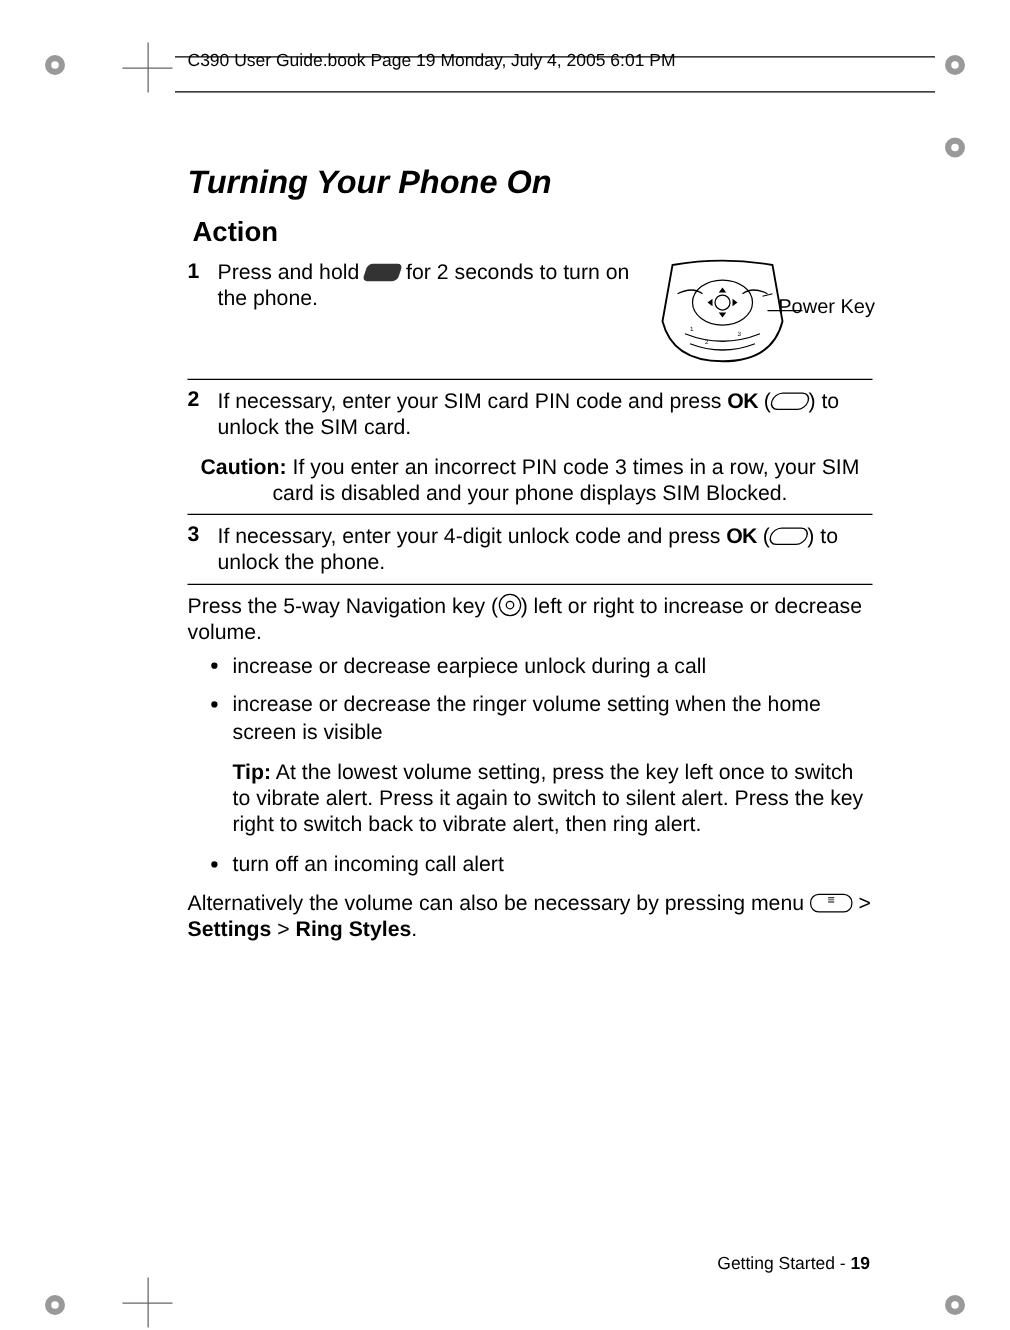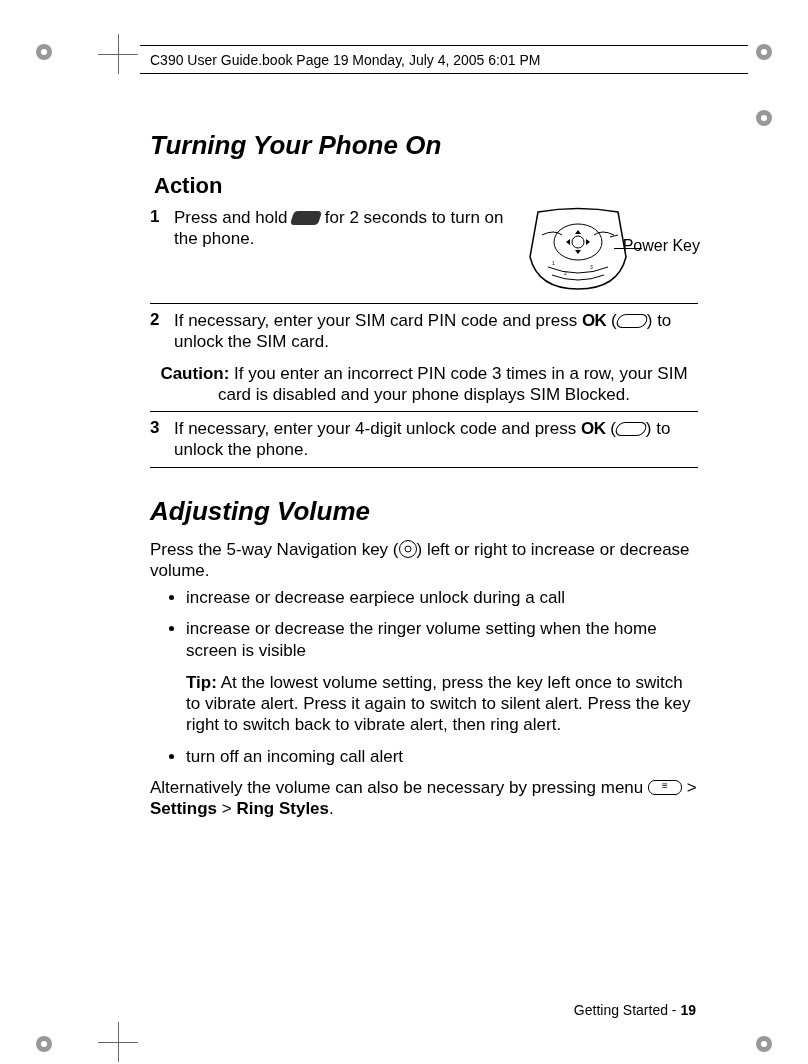--- a/index.html
+++ b/index.html
@@ -60,21 +60,21 @@
   }
   .header-line::after {
     content: "";
     position: absolute;
     left: 0; right: 0; top: 28px;
     height: 1px;
     background: #000;
   }
   .header-text {
     position: absolute;
-    top: 52px;
+    top: 40px;
     left: 150px;
     font-size: 14px;
   }
 
   .content {
     position: absolute;
     top: 130px;
     left: 150px;
     right: 110px;
   }
@@ -296,21 +296,20 @@
     <b>Caution:</b><span> If you enter an incorrect PIN code 3 times in a row, your SIM card is disabled and your phone displays SIM Blocked.</span>
   </div>
 
   <div class="step-row" style="border-bottom:1px solid #000;">
     <div class="step-num">3</div>
     <div class="step-body">
       <span>If necessary, enter your 4-digit unlock code and press </span><span class="ok-label">OK</span><span> (</span><span class="soft-key-icon"></span><span>) to unlock the phone.</span>
     </div>
   </div>
 
-  <h2 class="section" style="margin-top:28px;">Adjusting Volume</h2>
 
   <div class="para">
     <span>Press the 5-way Navigation key (</span><span class="nav-icon"></span><span>) left or right to increase or decrease volume.</span>
   </div>
 
   <ul class="bullets">
     <li>increase or decrease earpiece unlock during a call</li>
     <li>
       <span>increase or decrease the ringer volume setting when the home screen is visible</span>
       <div class="tip-block">

